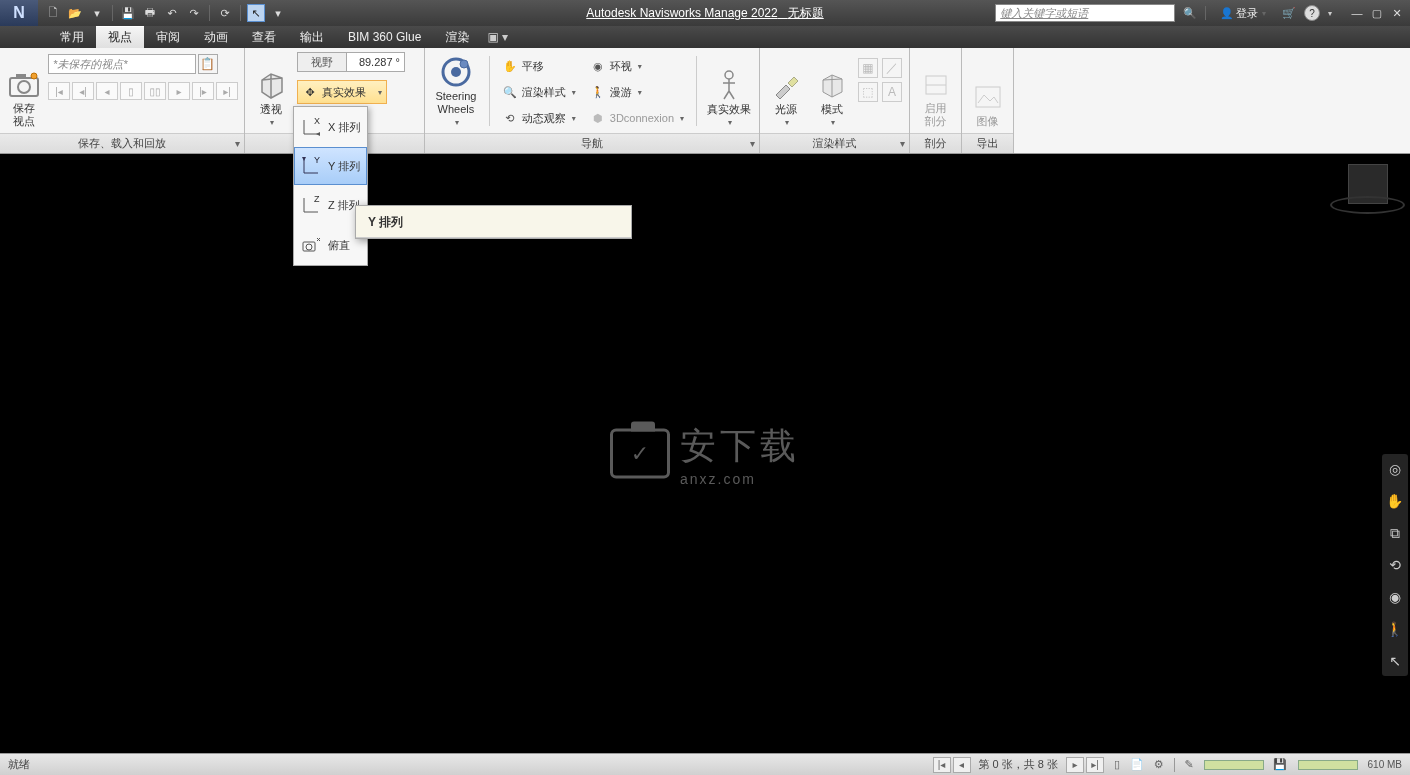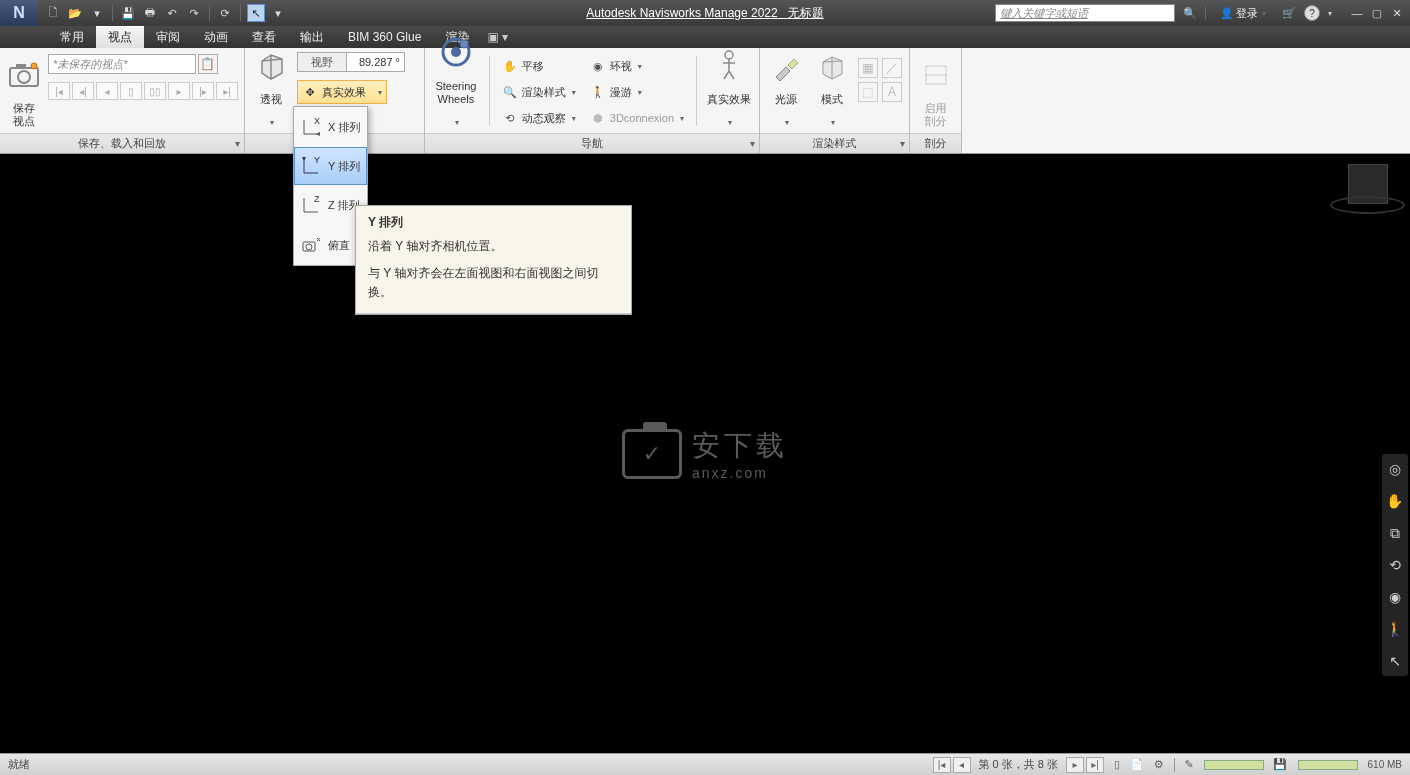--- a/index.html
+++ b/index.html
@@ -25,21 +25,21 @@
 .menuitem.active { background:linear-gradient(#f5f5f5,#e0e0e0); color:#222; border-top:1px solid #fff;}
 .menubar .drop-arrow{color:#ccc;padding:0 6px;display:flex;align-items:center}
 
 
 .ribbon { height:106px; background:#f5f5f5; display:flex; border-bottom:1px solid #999; }
 .panel { border-right:1px solid #bbb; display:flex; flex-direction:column; }
 .panel-body { flex:1; display:flex; align-items:flex-start; padding:4px 6px 0 6px; gap:6px; }
 .panel-label { height:20px; background:linear-gradient(#eaeaea,#dcdcdc); border-top:1px solid #ccc; font-size:11px; color:#444; display:flex; align-items:center; justify-content:center; position:relative;}
 .panel-label .arrow{position:absolute;right:4px;color:#666;font-size:10px}
 
-.bigbtn { display:flex; flex-direction:column; align-items:center; justify-content:flex-end; width:48px; height:78px; font-size:11px; color:#333; text-align:center; line-height:1.2; cursor:pointer; padding-bottom:2px; gap:12px;}
+.bigbtn { display:flex; flex-direction:column; align-items:center; justify-content:flex-end; width:48px; height:78px; font-size:11px; color:#333; text-align:center; line-height:1.2; cursor:pointer; padding-bottom:2px; gap:2px;}
 .bigbtn.disabled{color:#999}
 .bigbtn .bigicon{width:32px;height:32px;display:flex;align-items:center;justify-content:center;font-size:24px;color:#555}
 
 .smallrow{display:flex;align-items:center;gap:4px;height:24px;font-size:11px;color:#333;cursor:pointer;padding:0 4px;white-space:nowrap}
 .smallrow.dis{color:#999}
 .smallrow .sicon{width:16px;height:16px;display:flex;align-items:center;justify-content:center;color:#555}
 
 .vp-input{width:148px;height:20px;border:1px solid #aaa;background:#fff;font-style:italic;color:#888;font-size:11px;padding:0 4px;display:flex;align-items:center}
 .play-row{display:flex;gap:2px;margin-top:6px}
 .play-row .pb{width:22px;height:18px;border:1px solid #ccc;background:#fafafa;display:flex;align-items:center;justify-content:center;color:#aaa;font-size:10px}
@@ -65,21 +65,21 @@
 .tooltip .tt-body{padding:0 12px 10px;color:#333;line-height:1.6}
 .tooltip .tt-sep{height:1px;background:#ccc;margin:0}
 .tooltip .tt-foot{padding:8px 12px;font-weight:bold;color:#333}
 
 
 .viewport{position:absolute;left:0;top:154px;right:0;bottom:22px;background:#000}
 .watermark{position:absolute;left:50%;top:50%;transform:translate(-50%,-50%);display:flex;align-items:center;gap:10px;color:#5a5a5a}
 .wm-cam{width:60px;height:50px;border:3px solid #5a5a5a;border-radius:6px;position:relative;display:flex;align-items:center;justify-content:center}
 .wm-cam::before{content:"";position:absolute;top:-10px;left:18px;width:24px;height:10px;background:#5a5a5a;border-radius:3px 3px 0 0}
 .wm-text{display:flex;flex-direction:column}
-.wm-cn{font-size:28px;letter-spacing:4px}
+.wm-cn{font-size:36px;letter-spacing:4px}
 .wm-en{font-size:14px;letter-spacing:2px}
 
 
 .viewcube{position:absolute;right:20px;top:10px;width:60px;height:60px}
 .viewcube .cube{position:absolute;left:18px;top:0;width:40px;height:40px;background:#2a2a2a;border:1px solid #444}
 .viewcube .ring{position:absolute;left:0;top:32px;width:75px;height:18px;border:2px solid #333;border-radius:50%}
 
 
 .navbar{position:absolute;right:2px;top:300px;width:26px;background:rgba(60,60,60,0.6);border-radius:3px;padding:6px 0;display:flex;flex-direction:column;align-items:center;gap:14px}
 .navbar .nb{width:18px;height:18px;color:#ccc;display:flex;align-items:center;justify-content:center;font-size:14px}
@@ -335,20 +335,34 @@
               <line x1="4" y1="15" x2="24" y2="15" stroke="#ccc"></line>
             </svg>
           </div>
         <span style="white-space:pre-line">启用
 剖分</span>
       </div>
     </div>
     <div class="panel-label">剖分</div>
   </div>
 
+  <div class="panel" style="width:52px">
+    <div class="panel-body" style="justify-content:center">
+      <div class="bigbtn disabled" style="width:44px">
+        <div class="bigicon">
+            <svg width="28" height="24">
+              <rect x="2" y="2" width="24" height="20" fill="none" stroke="#ccc"></rect>
+              <path d="M4 18 L10 10 L16 16 L20 12 L24 18" fill="none" stroke="#ccc"></path>
+            </svg>
+          </div>
+        <span>图像</span>
+      </div>
+    </div>
+    <div class="panel-label">导出</div>
+  </div>
 
 </div>
 
 <div class="viewport">
   <div class="viewcube">
     <div class="cube"></div>
       <div class="ring"></div>
   </div>
   <div class="watermark">
     <div class="wm-cam">
@@ -410,25 +424,20 @@
           <circle cx="9" cy="13" r="3" fill="none" stroke="#555"></circle>
           <path d="M17 4 L20 7 M20 4 L17 7" stroke="#555"></path>
         </svg>
       </span>
     <span>俯直</span>
   </div>
 </div>
 
 <div class="tooltip">
   <div class="tt-title">Y 排列</div>
-  <div class="tt-body">
-    <div>沿着 Y 轴对齐相机位置。</div>
-    <div style="height:8px"></div>
-    <div>与 Y 轴对齐会在左面视图和右面视图之间切换。</div>
-  </div>
   <div class="tt-sep"></div>
 </div>
 
 <div class="statusbar">
   <span>就绪</span>
   <div class="mid">
     <div class="sheet-nav">
       <div class="sn">|◂</div>
       <div class="sn">◂</div>
       <span style="padding:0 6px">第 0 张，共 8 张</span>

